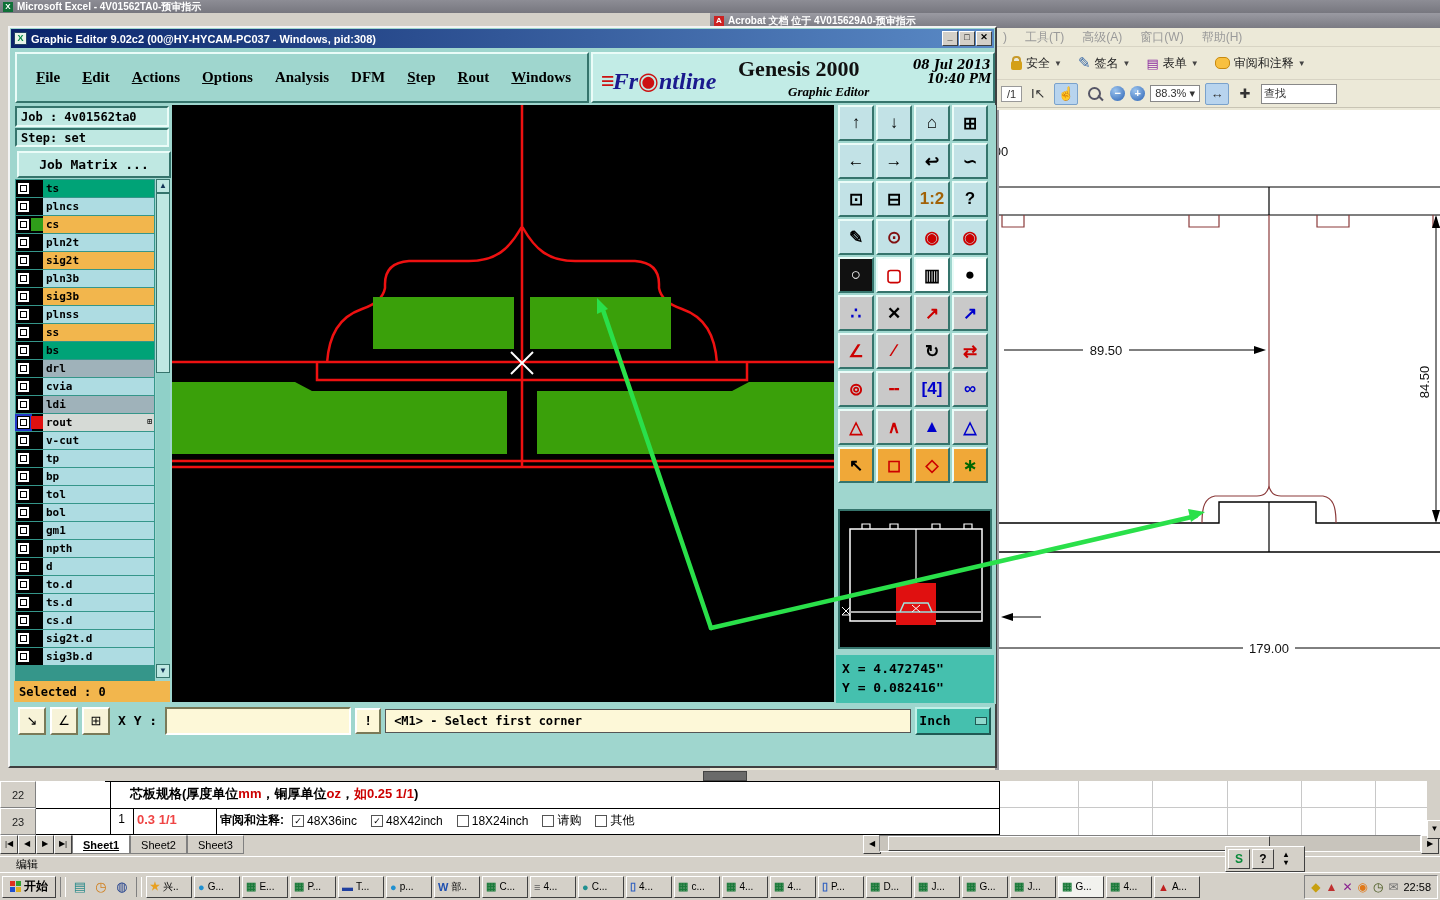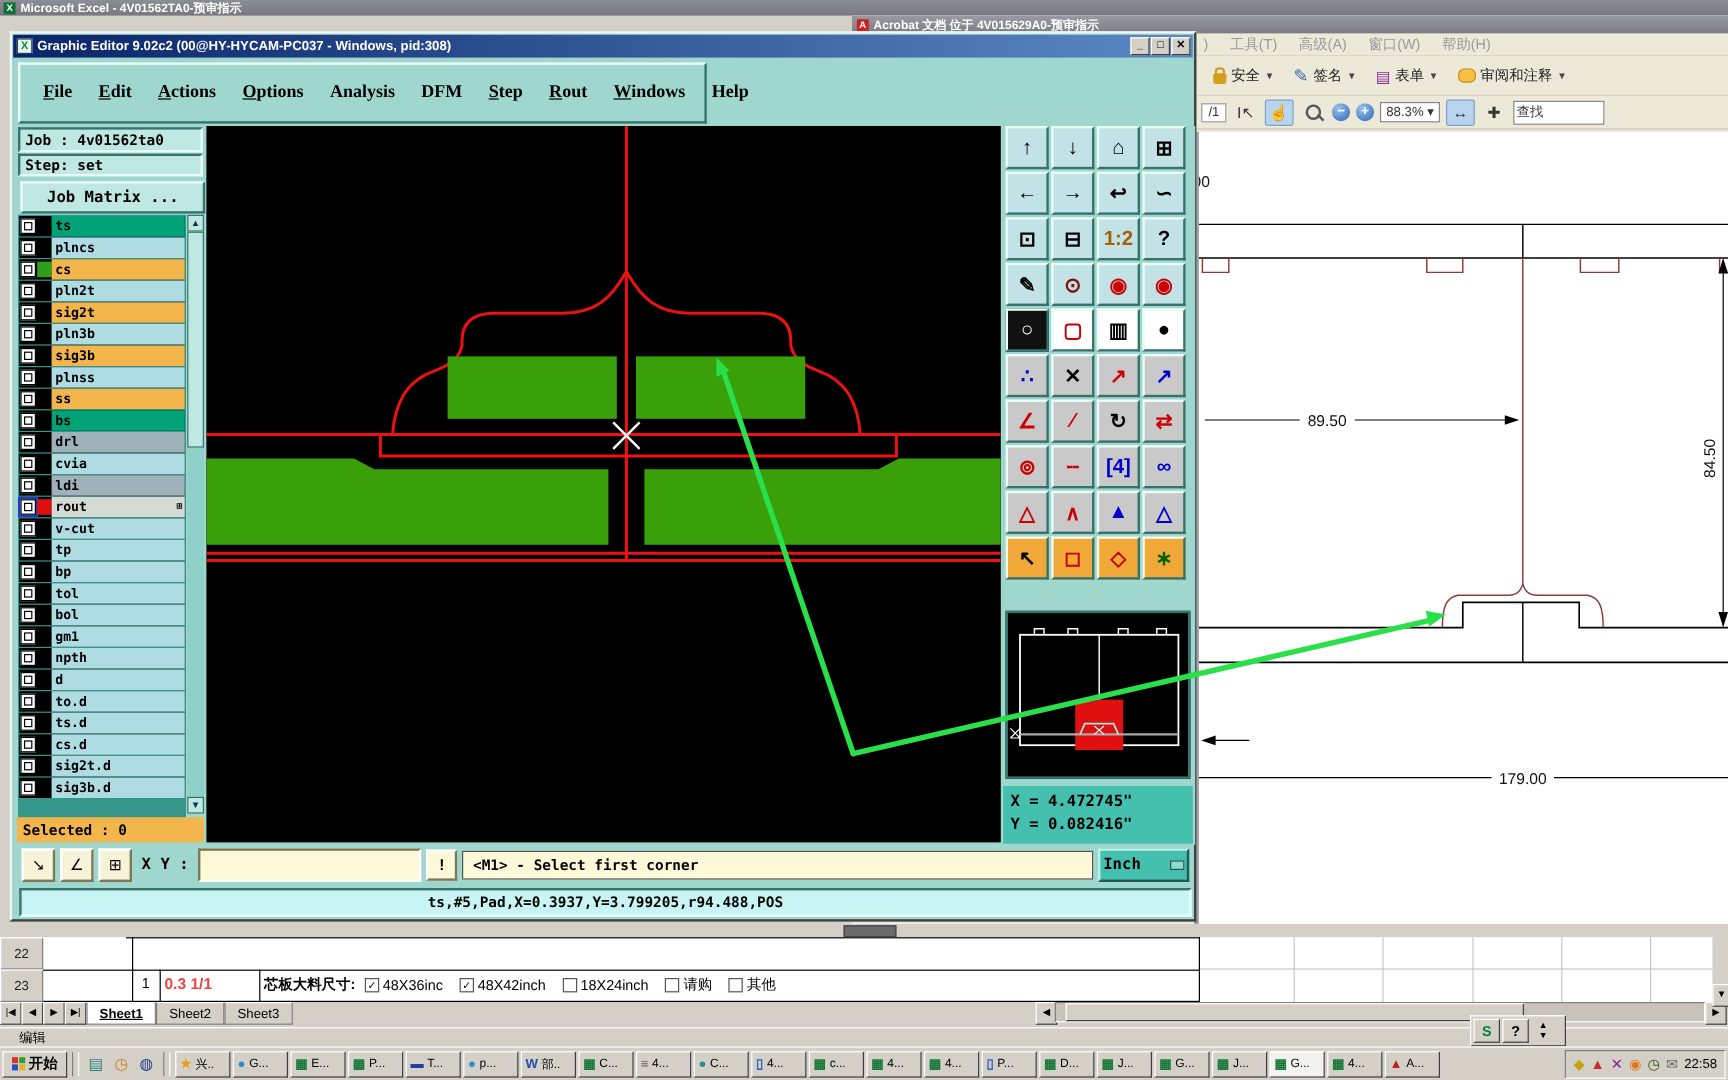--- a/index.html
+++ b/index.html
@@ -177,25 +177,28 @@
     <div class="cellline" style="left:216px;top:27px;width:1px;height:27px;"></div>
     <div class="cellline" style="left:999px;top:0;width:1px;height:54px;"></div>
 
     <div class="grayline" style="left:1000px;top:26px;width:427px;height:1px;"></div>
     <div class="grayline" style="left:1078px;top:0;width:1px;height:54px;"></div>
     <div class="grayline" style="left:1152px;top:0;width:1px;height:54px;"></div>
     <div class="grayline" style="left:1227px;top:0;width:1px;height:54px;"></div>
     <div class="grayline" style="left:1301px;top:0;width:1px;height:54px;"></div>
     <div class="grayline" style="left:1375px;top:0;width:1px;height:54px;"></div>
 
+    <div class="r22txt abs">
+      
+    <span style="color: rgb(0, 0, 0);">芯板规格(厚度单位</span><span style="color: rgb(204, 0, 0);">mm</span><span style="color: rgb(0, 0, 0);">，铜厚单位</span><span style="color: rgb(204, 0, 0);">oz</span><span style="color: rgb(0, 0, 0);">，</span><span style="color: rgb(204, 0, 0);">如0.25 1/1</span><span style="color: rgb(0, 0, 0);">)</span></div>
 
     <div class="r23c1 abs">1</div>
     <div class="r23c2 abs">0.3 1/1</div>
     <div class="r23spec abs">
-      <span style="font-weight:bold;margin-right:8px;">芯板大料尺寸:</span>
+      <span style="font-weight:bold;margin-right:8px;">审阅和注释:</span>
       <span style="display:inline-flex;">
 
           <span class="xchk">
             <span class="xbox">✓</span>
             <span>48X36inc</span>
           </span>
 
           <span class="xchk">
             <span class="xbox">✓</span>
             <span>48X42inch</span>
@@ -363,20 +366,28 @@
       <span class="mi u">Edit</span>
       <span class="mi u">Actions</span>
       <span class="mi u">Options</span>
       <span class="mi">Analysis</span>
       <span class="mi">DFM</span>
       <span class="mi u">Step</span>
       <span class="mi u">Rout</span>
       <span class="mi u">Windows</span>
       <span class="mi">Help</span>
     </div>
+  <div id="g-logo" class="abs gb-out">
+    <span id="brand"><span class="stripes">≡</span>Fr<span class="dot">◉</span>ntline</span>
+    <span id="g-product">Genesis 2000</span>
+    <span id="g-date">
+      <span>08 Jul 2013</span><br><span style="padding-left:14px;">10:40 PM</span>
+    </span>
+    <span id="g-sub">Graphic Editor</span>
+  </div>
 
   <div id="g-sidebar" class="abs">
     <div class="jobbox gb-in" style="top:1px;height:21px;">Job : 4v01562ta0</div>
     <div class="jobbox gb-in" style="top:23px;height:19px;">Step: set</div>
     <div id="matrix-btn" class="gb-out">Job Matrix ...</div>
     <div id="layer-list">
 
         <div class="lrow">
           <span class="lchk">
             <span class="lchk-in"></span>
@@ -899,21 +910,20 @@
       </span>
     <span id="xy-label">X Y :</span>
     <input id="xy-input" value="" style="">
     <span id="bang-btn">!</span>
     <span id="prompt-box">&lt;M1&gt; - Select first corner</span>
     <span id="units-btn">
       <span>Inch</span>
         <span class="opt-ind"></span>
     </span>
   </div>
-  <div id="g-statusline" class="abs">ts,#5,Pad,X=0.3937,Y=3.799205,r94.488,POS</div>
 </div>
 
 <div id="mini-toolbar" class="abs">
   <span class="mini-b w95" style="color:#0a8a3a;">S</span>
   <span class="mini-b w95">?</span>
   <span class="mini-b" style="font-size:8px;line-height:8px;">▴<br>▾</span>
 </div>
 
 <div id="taskbar" class="abs">
   <button id="start-btn" class="w95">

